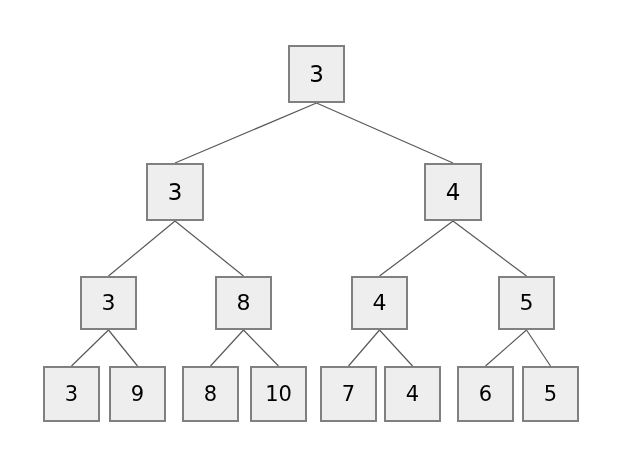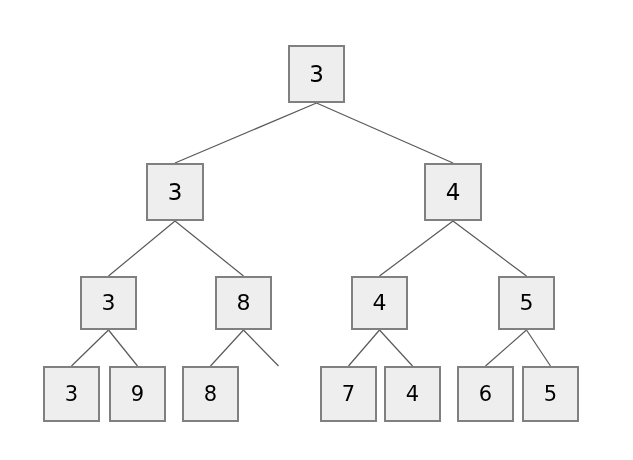--- a/index.html
+++ b/index.html
@@ -90,20 +90,23 @@
     </div>
     <div class="tree-node lvl-3" style="left: 43px; top: 366px; width: 57px; height: 56px; background: rgb(238, 238, 238); border-color: rgb(128, 128, 128);">
       <span class="node-label" style="color: rgb(0, 0, 0);">3</span>
     </div>
     <div class="tree-node lvl-3" style="left: 109px; top: 366px; width: 57px; height: 56px; background: rgb(238, 238, 238); border-color: rgb(128, 128, 128);">
       <span class="node-label" style="color: rgb(0, 0, 0);">9</span>
     </div>
     <div class="tree-node lvl-3" style="left: 182px; top: 366px; width: 57px; height: 56px; background: rgb(238, 238, 238); border-color: rgb(128, 128, 128);">
       <span class="node-label" style="color: rgb(0, 0, 0);">8</span>
     </div>
+    <div class="tree-node lvl-3" style="left: 250px; top: 366px; width: 57px; height: 56px; background: rgb(238, 238, 238); border-color: rgb(128, 128, 128);">
+      <span class="node-label" style="color: rgb(0, 0, 0);">10</span>
+    </div>
     <div class="tree-node lvl-3" style="left: 320px; top: 366px; width: 57px; height: 56px; background: rgb(238, 238, 238); border-color: rgb(128, 128, 128);">
       <span class="node-label" style="color: rgb(0, 0, 0);">7</span>
     </div>
     <div class="tree-node lvl-3" style="left: 384px; top: 366px; width: 57px; height: 56px; background: rgb(238, 238, 238); border-color: rgb(128, 128, 128);">
       <span class="node-label" style="color: rgb(0, 0, 0);">4</span>
     </div>
     <div class="tree-node lvl-3" style="left: 457px; top: 366px; width: 57px; height: 56px; background: rgb(238, 238, 238); border-color: rgb(128, 128, 128);">
       <span class="node-label" style="color: rgb(0, 0, 0);">6</span>
     </div>
     <div class="tree-node lvl-3" style="left: 522px; top: 366px; width: 57px; height: 56px; background: rgb(238, 238, 238); border-color: rgb(128, 128, 128);">

